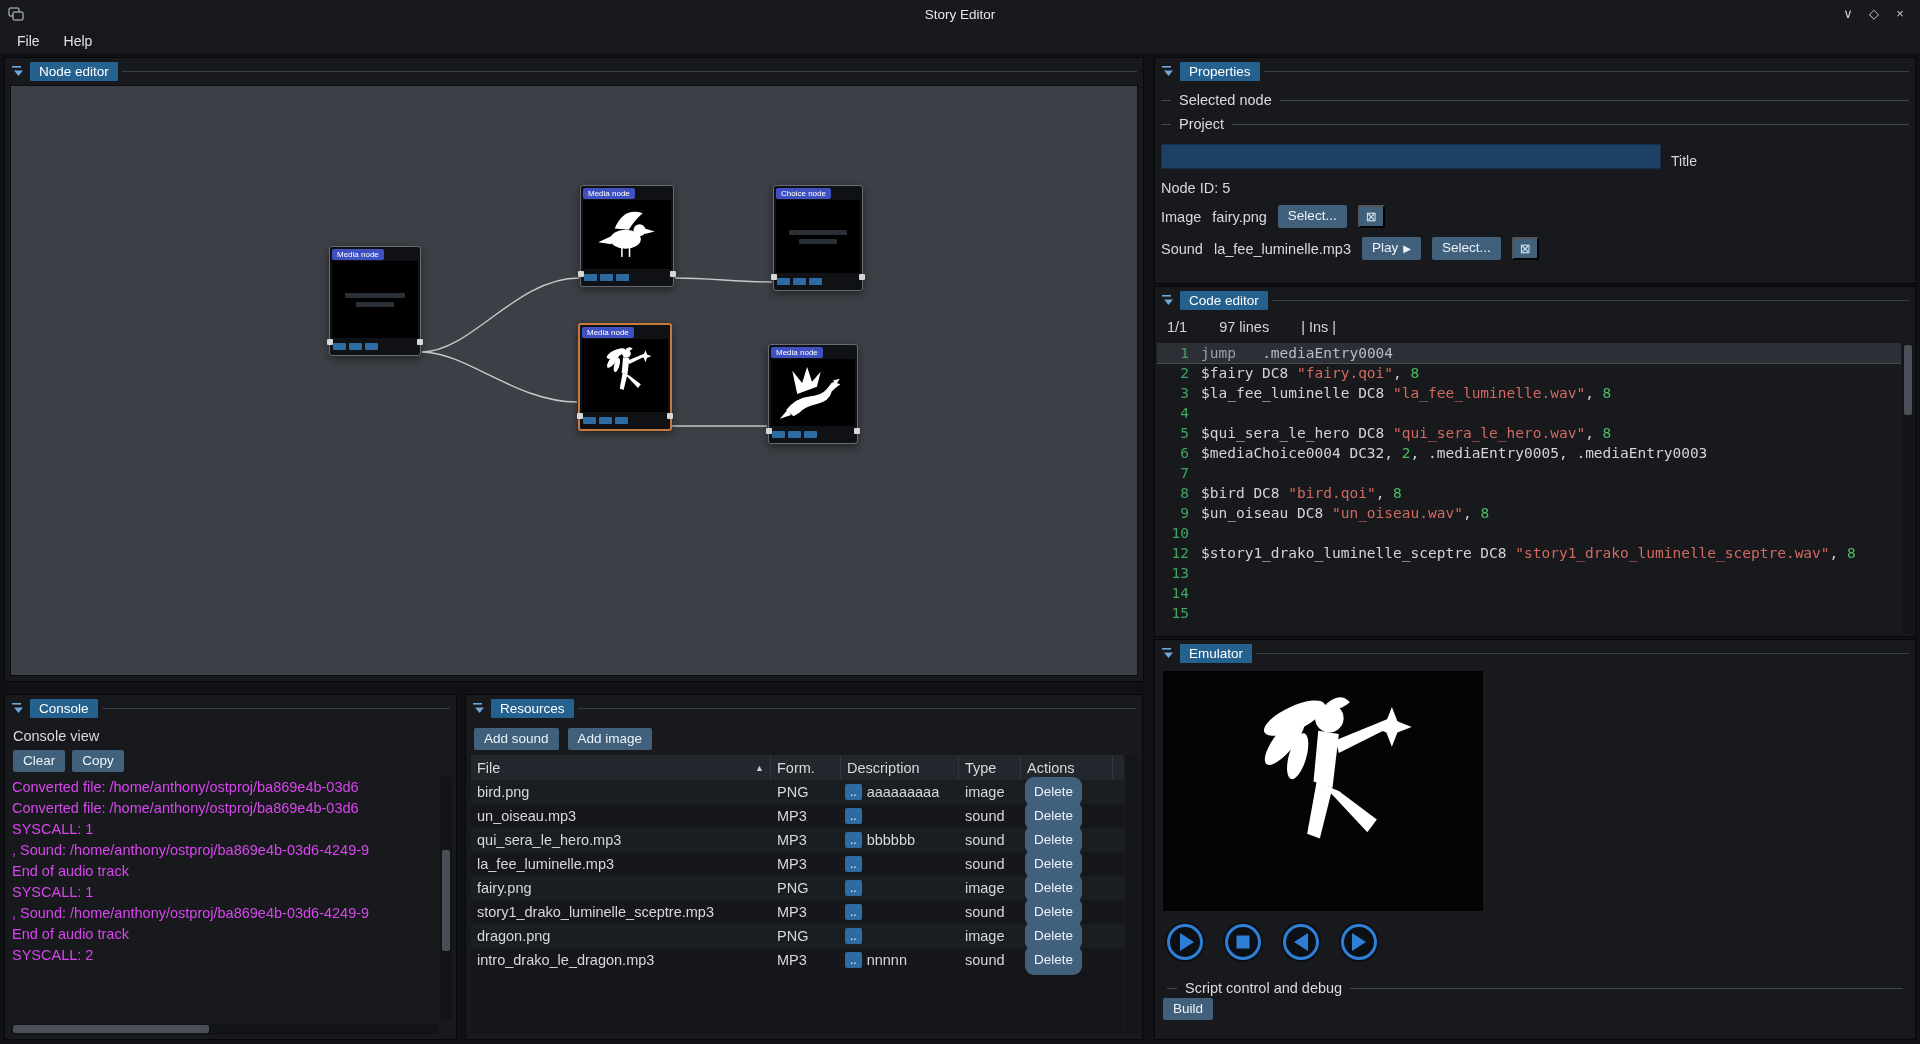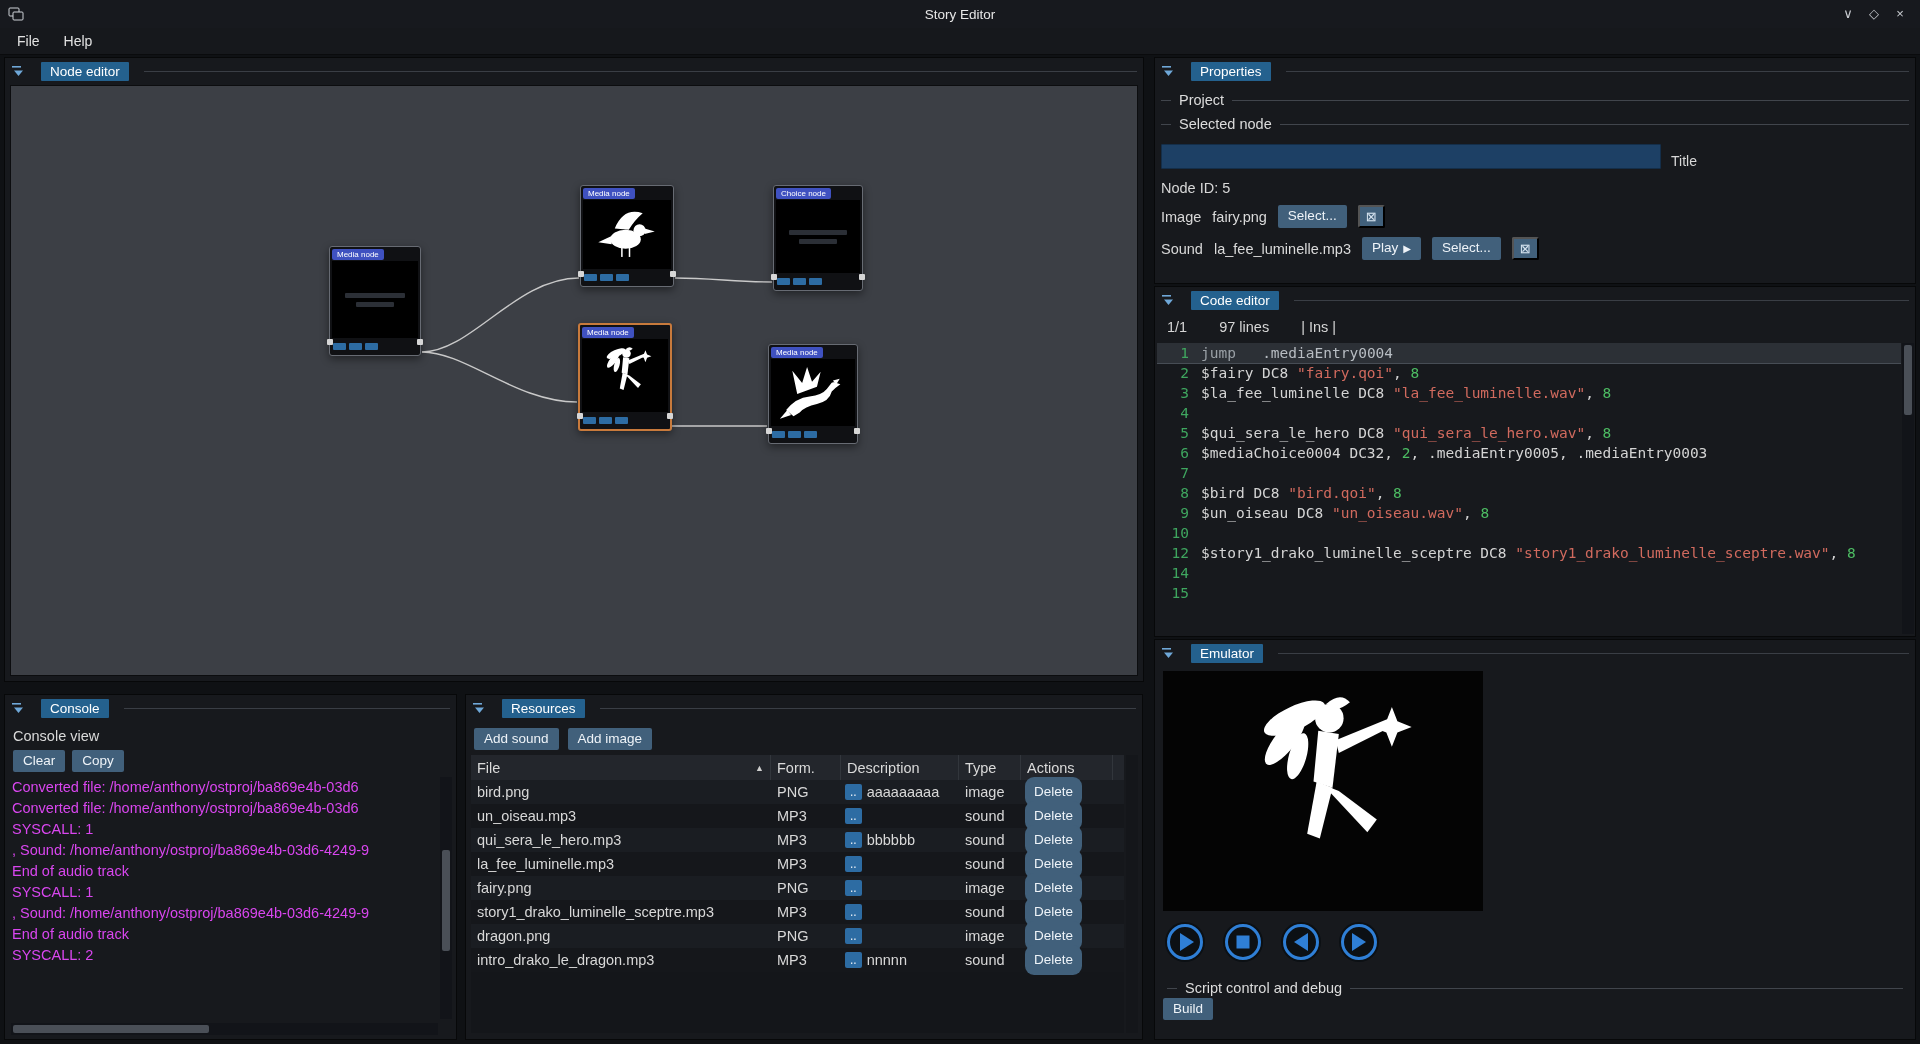--- a/index.html
+++ b/index.html
@@ -17,21 +17,21 @@
 
   
   .panel { position:absolute; background:#17191d; border:1px solid #070809; }
   #panel-node      { left:4px;    top:57px;  width:1140px; height:625px; }
   #panel-console   { left:4px;    top:694px; width:453px;  height:346px; }
   #panel-resources { left:465px;  top:694px; width:678px;  height:346px; }
   #panel-props     { left:1154px; top:57px;  width:762px;  height:227px; }
   #panel-code      { left:1154px; top:286px; width:762px;  height:351px; }
   #panel-emu       { left:1154px; top:639px; width:762px;  height:401px; }
 
-  .phead { height:26px; display:flex; align-items:center; gap:15px; padding:0 6px; }
+  .phead { height:26px; display:flex; align-items:center; gap:4px; padding:0 6px; }
   .ptitle { background:#24618e; color:#fff; font-size:13.5px; padding:2px 9px; border-radius:1px; white-space:nowrap; }
   .hline { flex:1; height:1px; background:#3a3e45; }
 
   .legend { display:flex; align-items:center; gap:8px; margin:8px 6px 0; font-size:14.5px; color:#dcdcdc; }
   .legend::before { content:""; width:10px; height:1px; background:#41454c; }
   .legend::after  { content:""; flex:1;  height:1px; background:#41454c; }
 
   .btn { display:inline-flex; align-items:center; background:#41607b; color:#eef3f8; border:none; border-radius:2px;
          font-family:"Liberation Sans",sans-serif; font-size:13.5px; padding:3px 10px; line-height:1.2; cursor:default; }
   .btn .glyph { font-size:10px; margin-left:5px; }
@@ -268,22 +268,22 @@
 
   <section class="panel" id="panel-props">
     <div class="phead">
       <svg class="collapse-icon" width="15" height="14" viewBox="0 0 15 14">
           <rect x="1" y="2" width="9" height="1.6" fill="#6fa8d8"></rect>
           <path d="M3 6.5 L7.5 12 L12 6.5 Z" fill="#6fa8d8"></path>
         </svg>
       <span class="ptitle">Properties</span>
       <span class="hline"></span>
     </div>
+    <div class="legend">Selected node</div>
     <div class="legend">Project</div>
-    <div class="legend">Selected node</div>
     <div class="title-row">
       <input class="text-input" type="text" value="" style="">
       <span>Title</span>
     </div>
     <div class="node-id">Node ID: 5</div>
     <div class="prop-row">
       <span>Image</span>
       <span class="prop-val">fairy.png</span>
       <button class="btn">Select...</button>
       <button class="iconbtn">⊠</button>
@@ -319,20 +319,21 @@
         <div class="cl"><span class="ln">2</span><span><span class="tok-pl">$fairy DC8 </span><span class="tok-str">"fairy.qoi"</span><span class="tok-pl">, </span><span class="tok-num">8</span></span></div>
         <div class="cl"><span class="ln">3</span><span><span class="tok-pl">$la_fee_luminelle DC8 </span><span class="tok-str">"la_fee_luminelle.wav"</span><span class="tok-pl">, </span><span class="tok-num">8</span></span></div>
         <div class="cl"><span class="ln">4</span><span></span></div>
         <div class="cl"><span class="ln">5</span><span><span class="tok-pl">$qui_sera_le_hero DC8 </span><span class="tok-str">"qui_sera_le_hero.wav"</span><span class="tok-pl">, </span><span class="tok-num">8</span></span></div>
         <div class="cl"><span class="ln">6</span><span><span class="tok-pl">$mediaChoice0004 DC32, </span><span class="tok-num">2</span><span class="tok-pl">, .mediaEntry0005, .mediaEntry0003</span></span></div>
         <div class="cl"><span class="ln">7</span><span></span></div>
         <div class="cl"><span class="ln">8</span><span><span class="tok-pl">$bird DC8 </span><span class="tok-str">"bird.qoi"</span><span class="tok-pl">, </span><span class="tok-num">8</span></span></div>
         <div class="cl"><span class="ln">9</span><span><span class="tok-pl">$un_oiseau DC8 </span><span class="tok-str">"un_oiseau.wav"</span><span class="tok-pl">, </span><span class="tok-num">8</span></span></div>
         <div class="cl"><span class="ln">10</span><span></span></div>
         <div class="cl"><span class="ln">12</span><span><span class="tok-pl">$story1_drako_luminelle_sceptre DC8 </span><span class="tok-str">"story1_drako_luminelle_sceptre.wav"</span><span class="tok-pl">, </span><span class="tok-num">8</span></span></div>
+        <div class="cl"><span class="ln">13</span><span></span></div>
         <div class="cl"><span class="ln">14</span><span></span></div>
         <div class="cl"><span class="ln">15</span><span></span></div>
       </div>
     <div class="vtrack" id="code-scroll">
         <div class="vthumb"></div>
       </div>
   </section>
 
   <section class="panel" id="panel-emu">
     <div class="phead">

